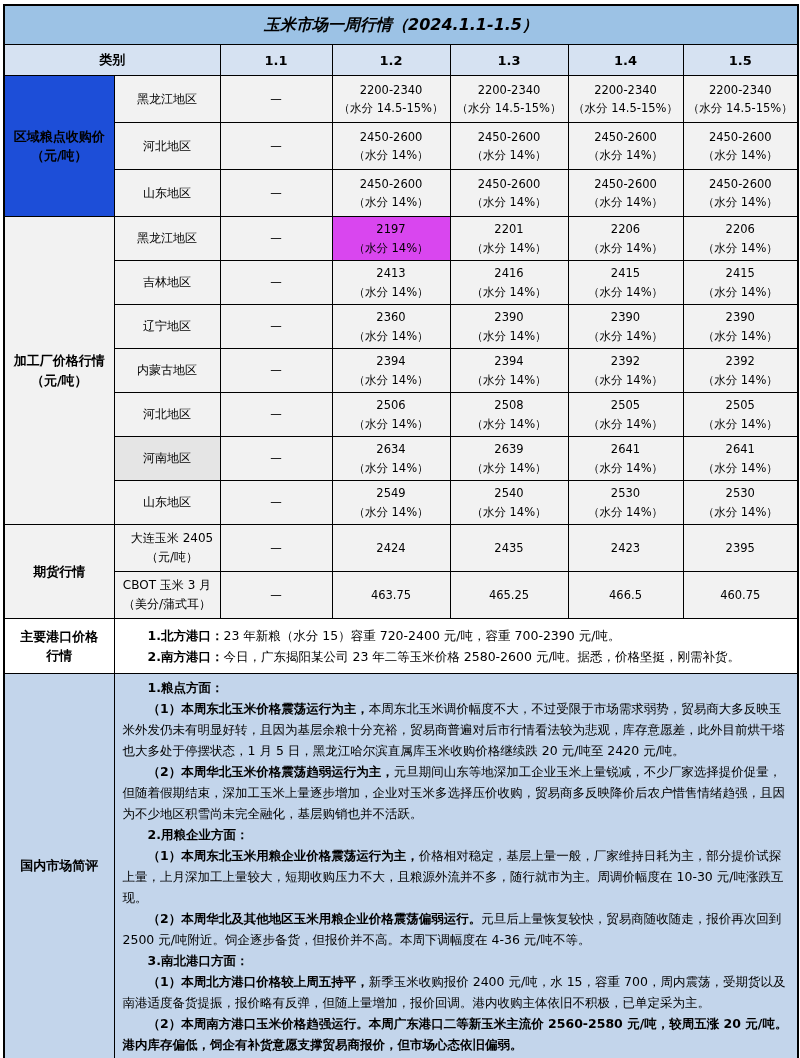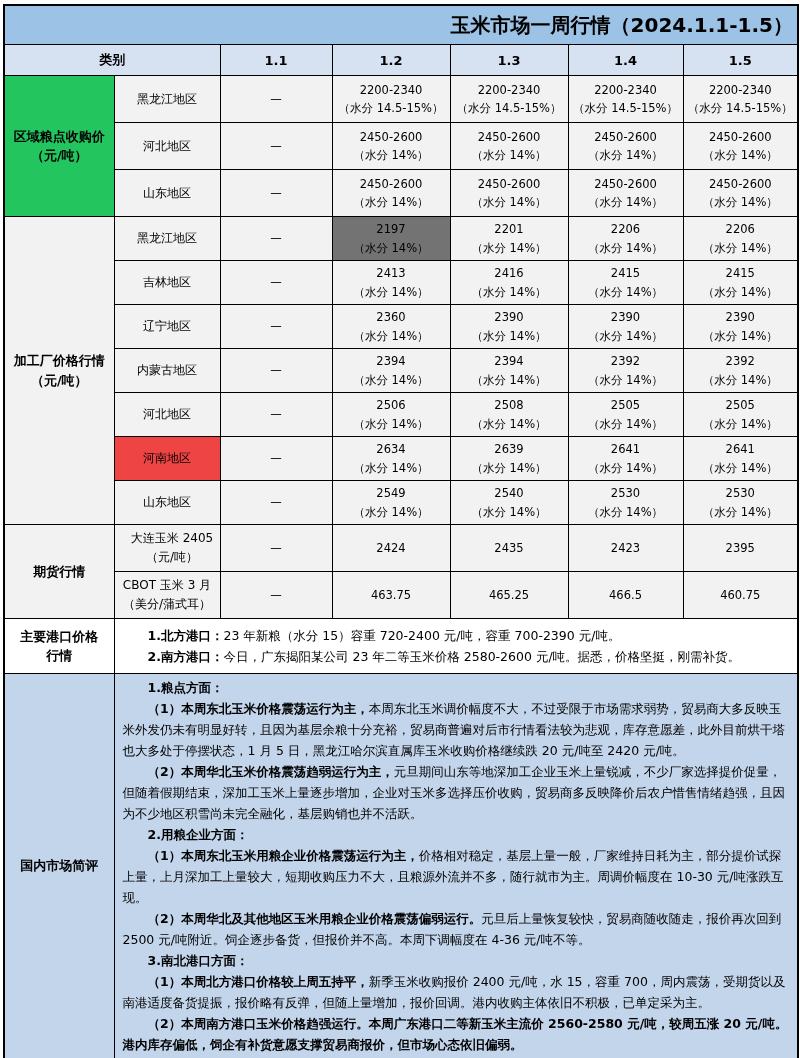--- a/index.html
+++ b/index.html
@@ -1,20 +1,20 @@
 <!DOCTYPE html>
 <html lang="zh"><head>
 <meta charset="utf-8">
 <style>
   html,body{margin:0;padding:0;background:#ffffff;}
   body{width:800px;font-family:"DejaVu Sans","Liberation Sans",sans-serif;color:#000;}
   .wrap{padding:4px 3px;}
   table{border-collapse:collapse;table-layout:fixed;width:794px;border:2px solid #000;}
   td,th{border:1px solid #000;padding:1px 4px;overflow:hidden;vertical-align:middle;}
-  tr.title-row th{height:36px;font-size:20px;font-weight:bold;text-align:right;}
+  tr.title-row th{height:36px;font-size:16px;font-weight:bold;text-align:center;font-style:italic;}
   tr.head-row th{height:28px;font-size:13px;font-weight:bold;text-align:center;}
   td.sec-label{font-size:13px;font-weight:bold;text-align:center;line-height:1.5;}
   td.region{font-size:12px;text-align:center;line-height:1.55;}
   td.val{font-size:11.5px;text-align:center;line-height:1.6;}
   td.txt{font-size:12.5px;text-align:left;vertical-align:middle;padding:3px 8px;}
   td.txt p{margin:0;line-height:21px;text-indent:2em;}
   td.txt .b{font-weight:bold;}
   tr.r-sec1 td{height:44px;}
   tr.r-sec2 td{height:41px;}
   tr.r-fut td{height:44px;}
@@ -43,21 +43,21 @@
       <tr class="head-row">
         <th colspan="2" style="background: rgb(214, 226, 242);">类别</th>
         <th style="background: rgb(214, 226, 242);">1.1</th>
         <th style="background: rgb(214, 226, 242);">1.2</th>
         <th style="background: rgb(214, 226, 242);">1.3</th>
         <th style="background: rgb(214, 226, 242);">1.4</th>
         <th style="background: rgb(214, 226, 242);">1.5</th>
       </tr>
 
     <tr class="r-sec1">
-          <td class="sec-label" rowspan="3" style="background: #22c55e;">
+          <td class="sec-label" rowspan="3" style="background: #1d4ed8;">
             <div>区域粮点收购价</div>
             <div>（元/吨）</div>
           </td>
           <td class="region" style="background: rgb(242, 242, 242);">
             <div>黑龙江地区</div>
           </td>
           <td class="val" style="background: rgb(242, 242, 242);">
             <div>—</div>
           </td>
           <td class="val" style="background: rgb(242, 242, 242);">
@@ -129,21 +129,21 @@
           <td class="sec-label" rowspan="7" style="background: rgb(242, 242, 242);">
             <div>加工厂价格行情</div>
             <div>（元/吨）</div>
           </td>
           <td class="region" style="background: rgb(242, 242, 242);">
             <div>黑龙江地区</div>
           </td>
           <td class="val" style="background: rgb(242, 242, 242);">
             <div>—</div>
           </td>
-          <td class="val" style="background: #737373;">
+          <td class="val" style="background: #d946ef;">
             <div>2197</div>
             <div>（水分 14%）</div>
           </td>
           <td class="val" style="background: rgb(242, 242, 242);">
             <div>2201</div>
             <div>（水分 14%）</div>
           </td>
           <td class="val" style="background: rgb(242, 242, 242);">
             <div>2206</div>
             <div>（水分 14%）</div>
@@ -243,21 +243,21 @@
           <td class="val" style="background: rgb(242, 242, 242);">
             <div>2505</div>
             <div>（水分 14%）</div>
           </td>
           <td class="val" style="background: rgb(242, 242, 242);">
             <div>2505</div>
             <div>（水分 14%）</div>
           </td>
         </tr>
         <tr class="r-sec2">
-          <td class="region" style="background: #ef4444;">
+          <td class="region" style="background: #e5e5e5;">
             <div>河南地区</div>
           </td>
           <td class="val" style="background: rgb(242, 242, 242);">
             <div>—</div>
           </td>
           <td class="val" style="background: rgb(242, 242, 242);">
             <div>2634</div>
             <div>（水分 14%）</div>
           </td>
           <td class="val" style="background: rgb(242, 242, 242); margin-top: 32px;">

